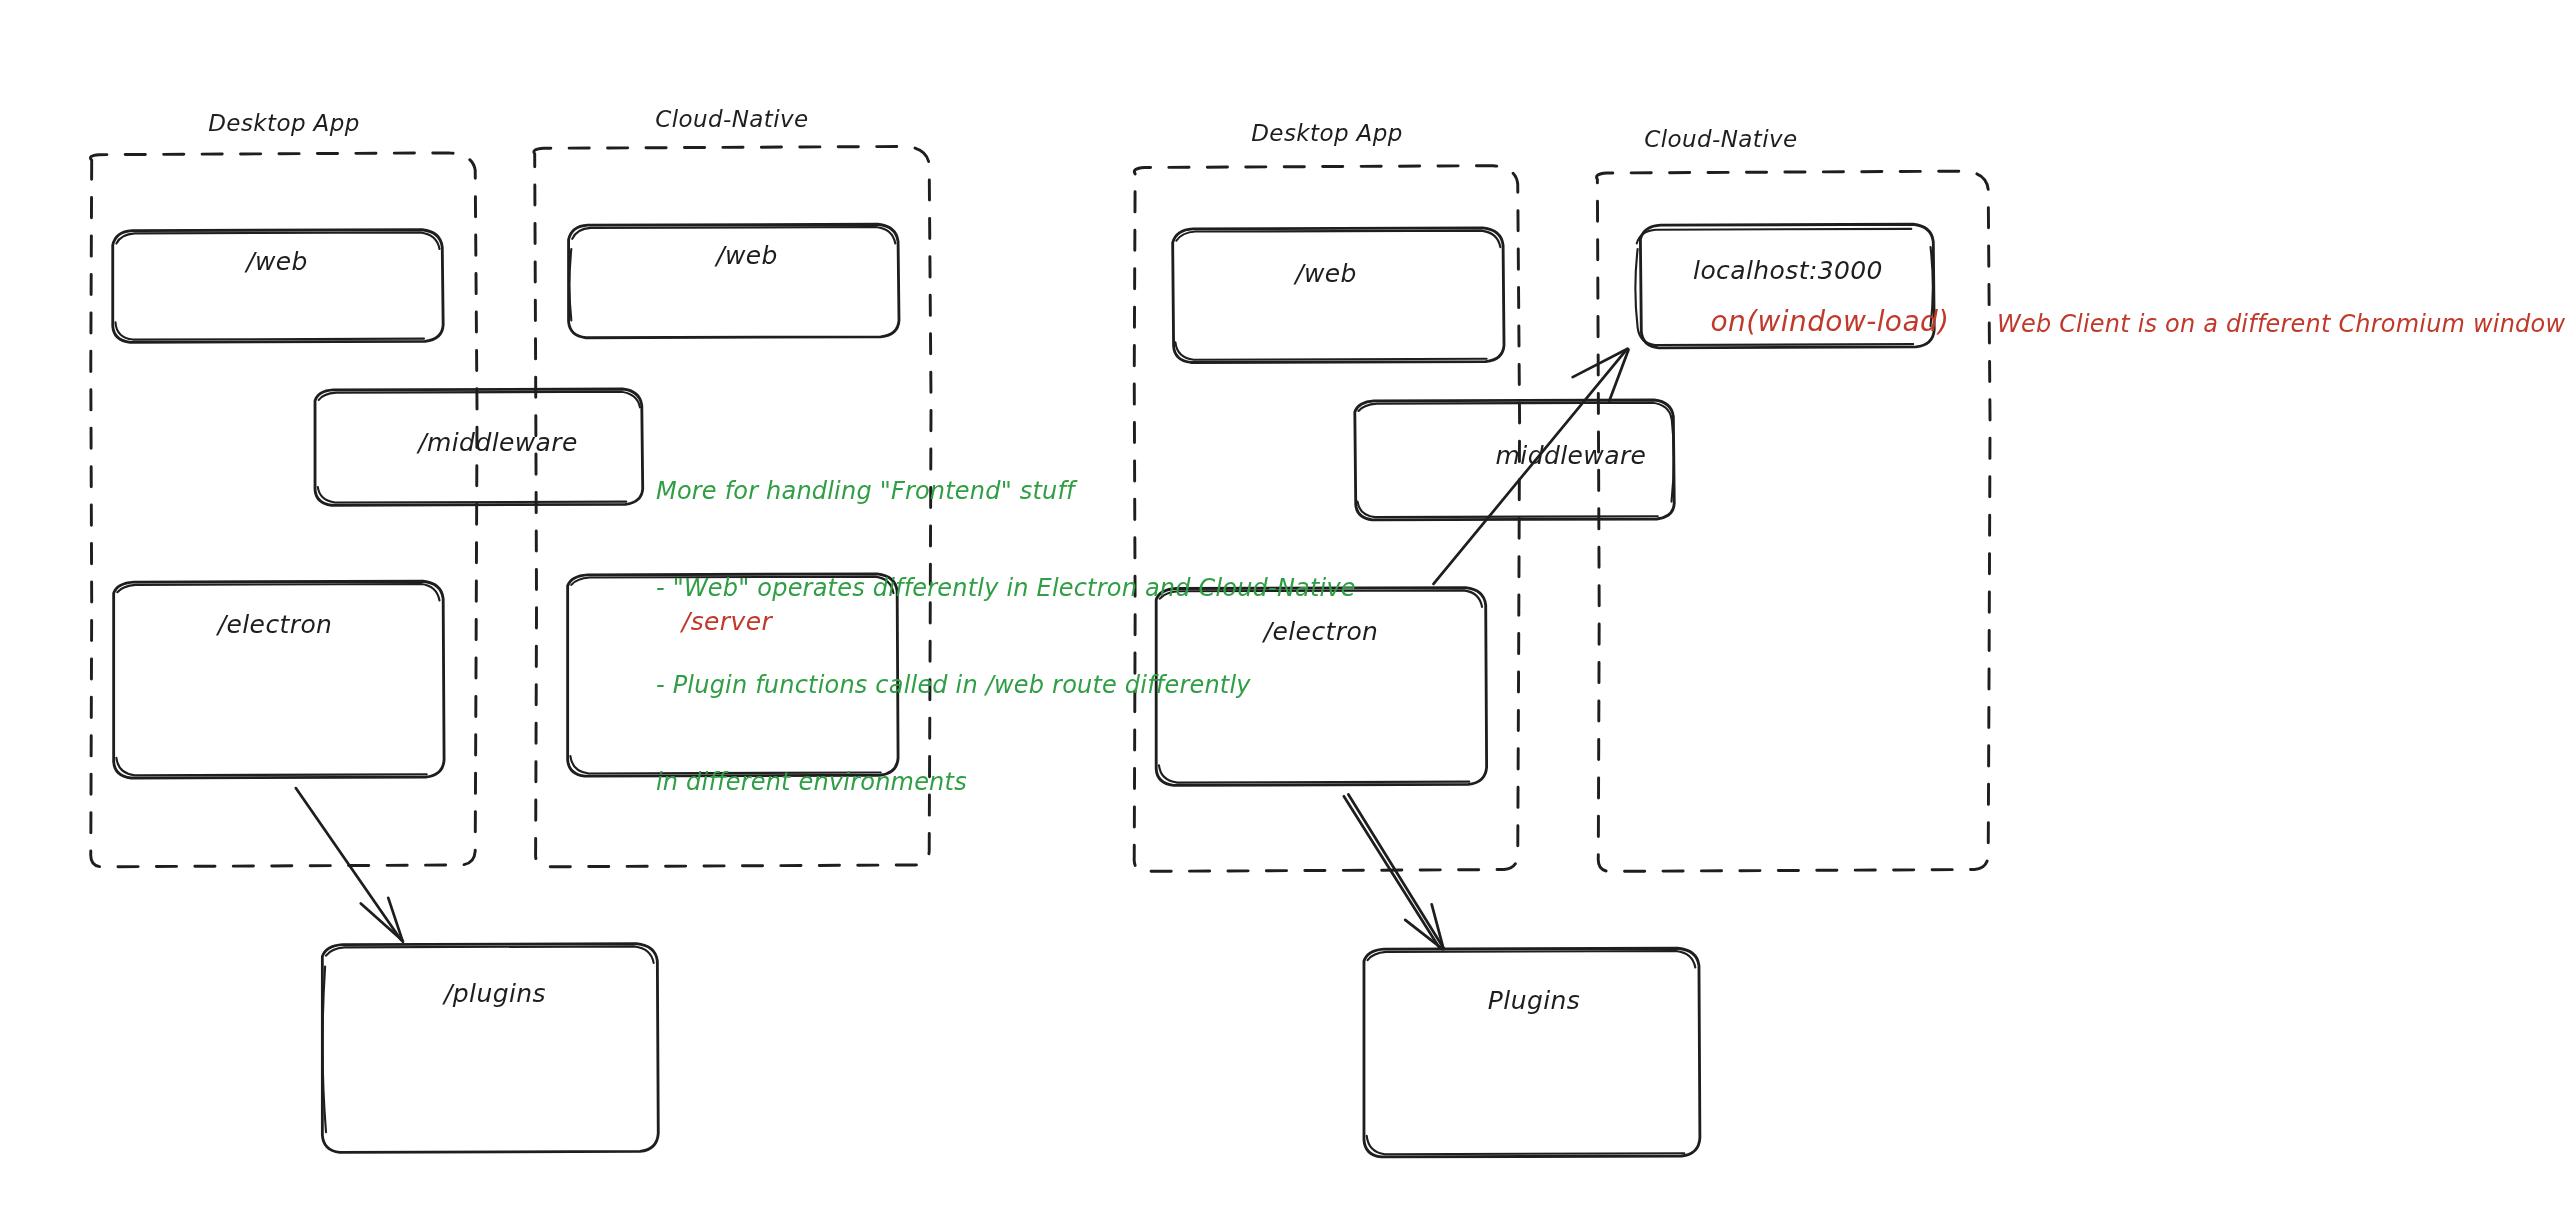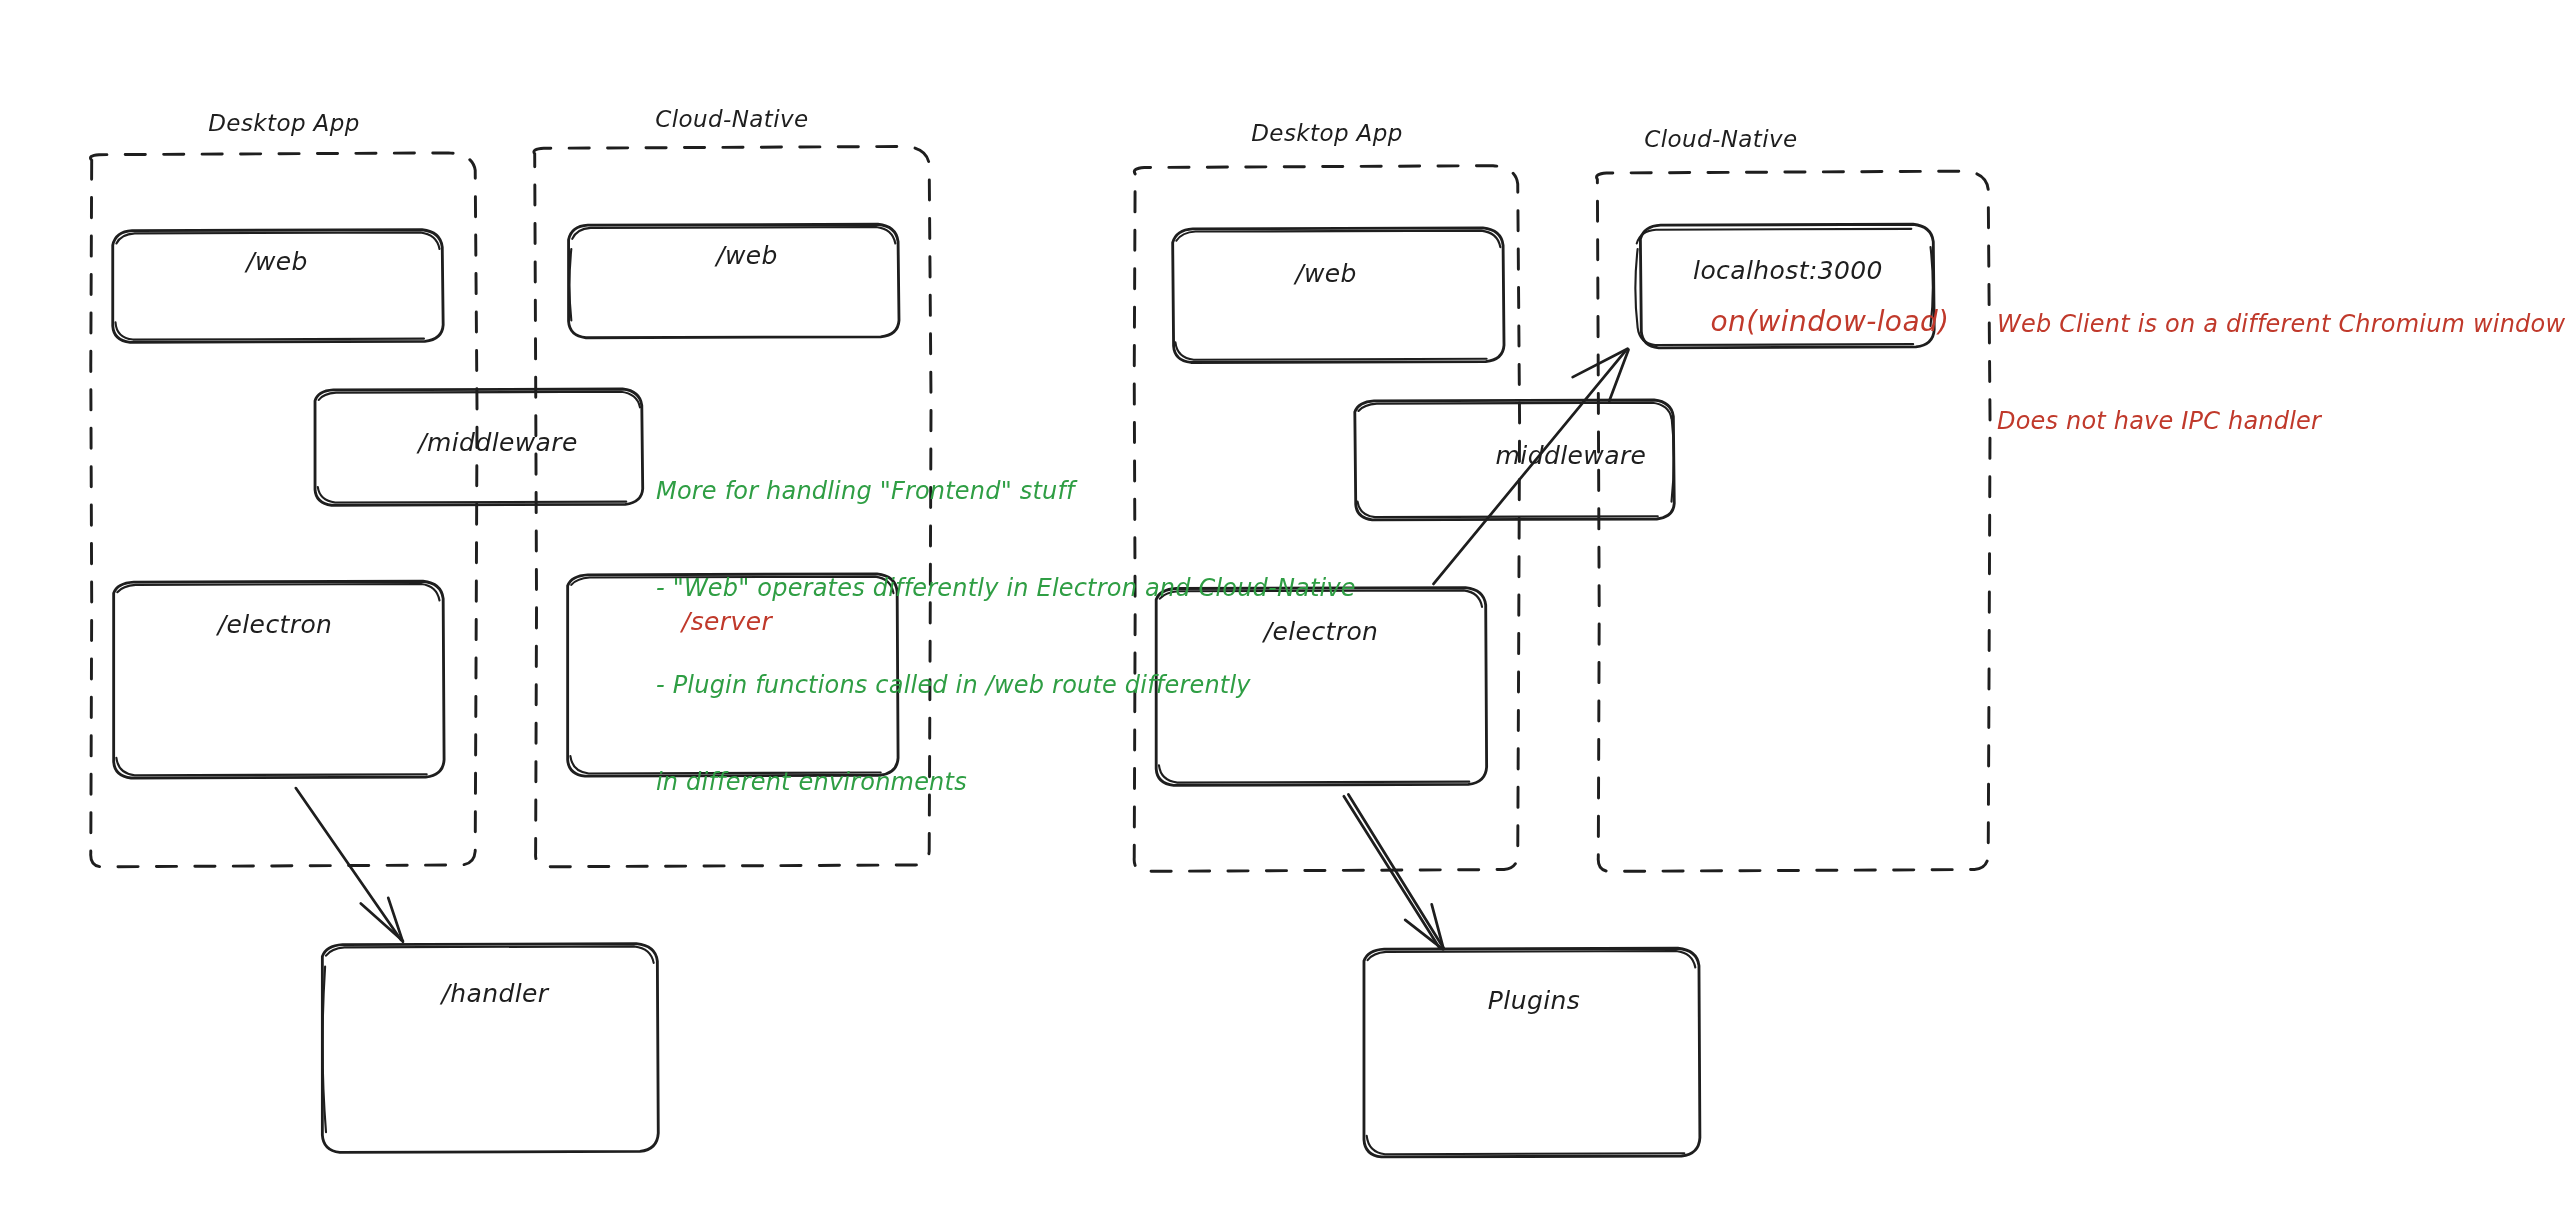--- a/index.html
+++ b/index.html
@@ -191,42 +191,41 @@
   <div class="layer">
 
     <div class="lbl group-title" style="left:284px; top:112px;">Desktop App</div>
     <div class="lbl group-title" style="left:732px; top:108px;">Cloud-Native</div>
 
     <div class="lbl box-label" style="left:277px; top:249px;">/web</div>
     <div class="lbl box-label" style="left:747px; top:243px;">/web</div>
     <div class="lbl box-label" style="left:498px; top:430px;">/middleware</div>
     <div class="lbl box-label" style="left:275px; top:612px;">/electron</div>
     <div class="lbl box-label red-text" style="left:727px; top:609px;">/server</div>
-    <div class="lbl box-label" style="left:495px; top:981px;">/handler</div>
+    <div class="lbl box-label" style="left:495px; top:981px;">/plugins</div>
 
     <div class="lbl note note-green" style="left:656px; top:410px;">
       <div>More for handling "Frontend" stuff</div>
       <div>- "Web" operates differently in Electron and Cloud-Native</div>
       <div>- Plugin functions called in /web route differently</div>
       <div>in different environments</div>
     </div>
 
     <div class="lbl group-title" style="left:1327px; top:122px;">Desktop App</div>
     <div class="lbl group-title" style="left:1721px; top:128px;">Cloud-Native</div>
 
     <div class="lbl box-label" style="left:1326px; top:261px;">/web</div>
     <div class="lbl box-label" style="left:1788px; top:258px;">localhost:3000</div>
     <div class="lbl sub-label red-text" style="left:1830px; top:308px;">on(window-load)</div>
     <div class="lbl box-label" style="left:1536px; top:443px;margin-left:35px;">middleware</div>
     <div class="lbl box-label" style="left:1321px; top:619px;">/electron</div>
     <div class="lbl box-label" style="left:1534px; top:988px;">Plugins</div>
 
     <div class="lbl note note-red" style="left:1997px; top:243px;">
       <div>Web Client is on a different Chromium window</div>
-      <div>Does not have IPC handler</div>
     </div>
   </div>
 
   <div class="layer" style="pointer-events:none;">
 
     <div class="hit" style="left:91px;  top:146px;  width:386px;  height:721px;"></div>
     <div class="hit" style="left:535px; top:142px;  width:396px;  height:726px;"></div>
     <div class="hit" style="left:113px; top:229px;  width:330px;  height:114px;"></div>
     <div class="hit" style="left:568px; top:223px;  width:331px;  height:114px;"></div>
     <div class="hit" style="left:315px; top:389px;  width:328px;  height:116px;"></div>

